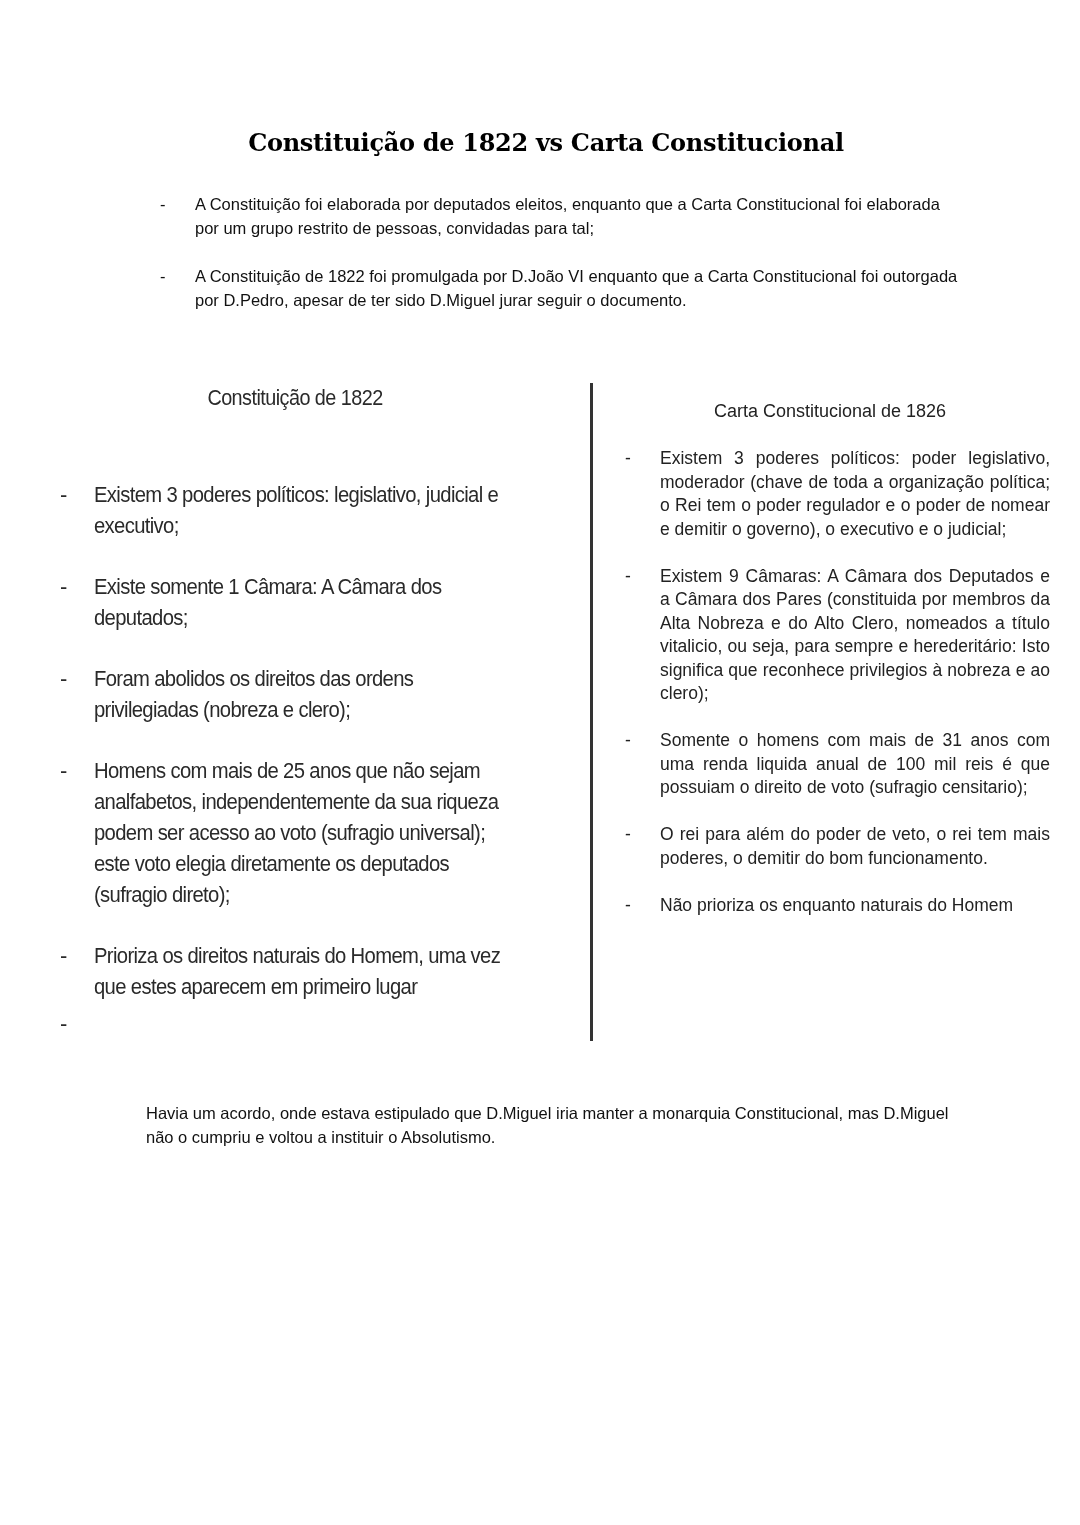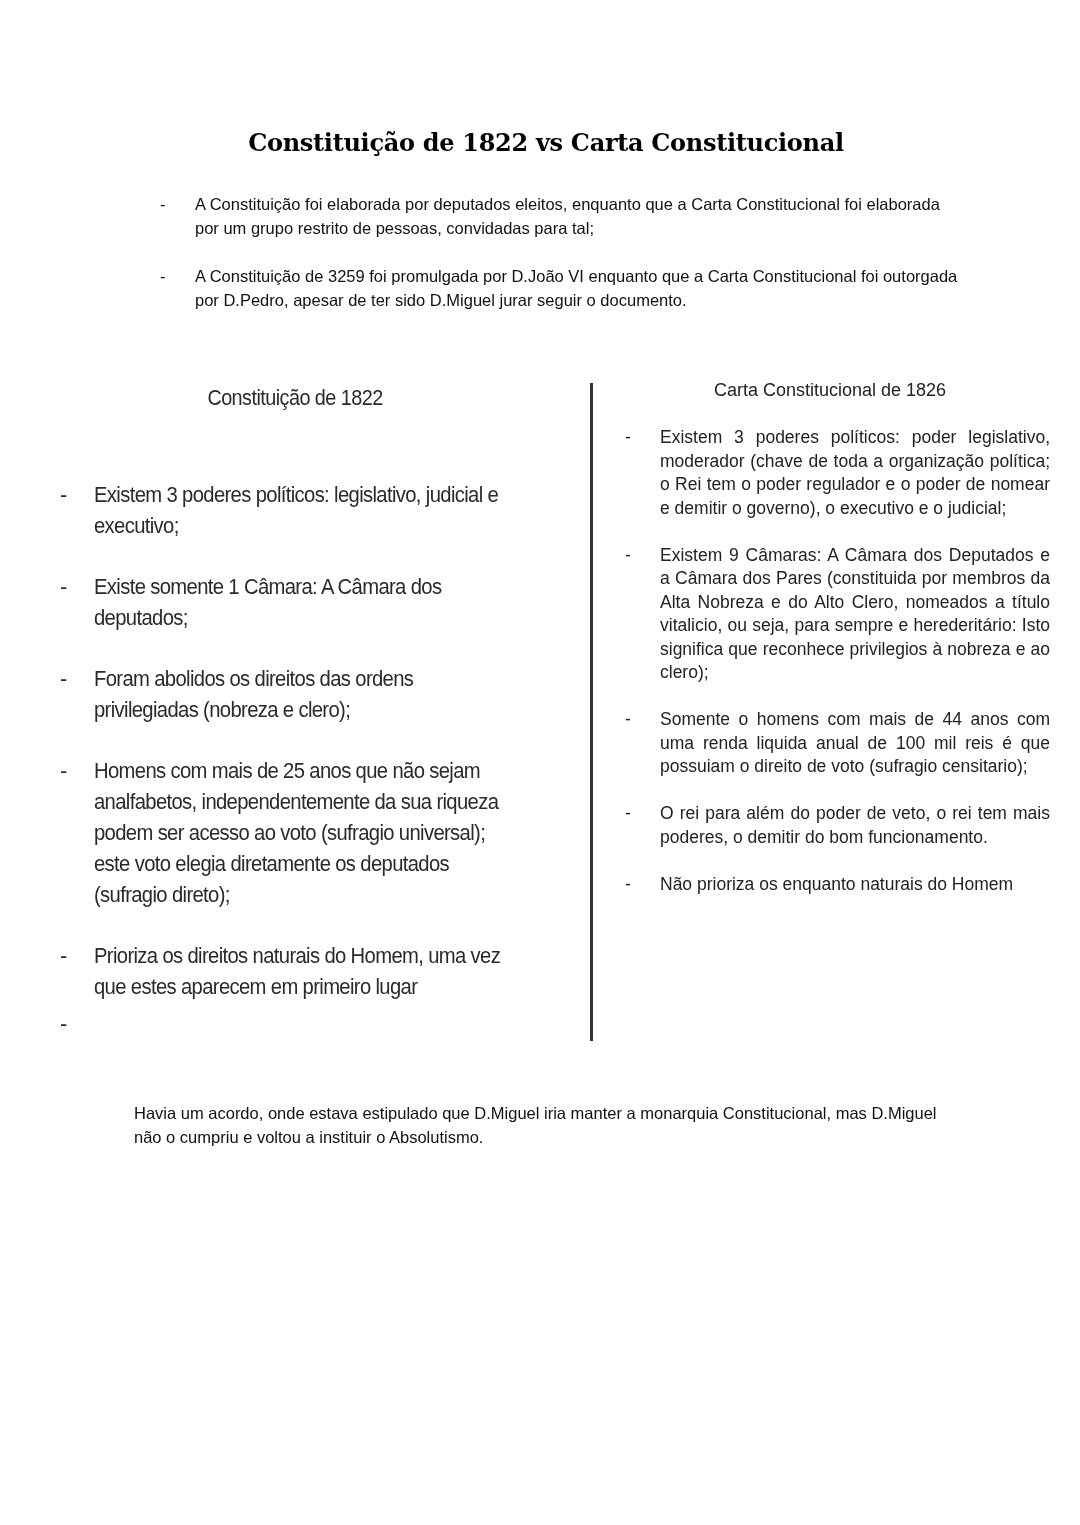--- a/index.html
+++ b/index.html
@@ -9,41 +9,41 @@
   .intro .item { display: flex; margin-bottom: 24px; }
   .dash { width: 35px; flex: none; }
   .col-left { position: absolute; left: 60px; top: 385px; width: 490px; color: #2a2a2a; }
   .col-left .head { text-align: center; font-size: 22px; margin-left: 0px; width: 470px; letter-spacing: -0.6px; transform: scaleX(0.9); transform-origin: center; }
   .col-left ul { list-style: none; padding: 0; margin: 68px 0 0 0; }
   .col-left li { display: flex; font-size: 22px; line-height: 31px; margin-bottom: 30px; letter-spacing: -0.7px; }
   .col-left li .txt { transform: scaleX(0.92); transform-origin: left; width: 510px; }
   .col-left .dash { width: 34px; }
   .divider { position: absolute; left: 590px; top: 383px; width: 3px; height: 658px; background: #333; }
   .col-right { position: absolute; left: 625px; top: 380px; width: 425px; color: #222; }
-  .col-right .head { text-align: center; font-size: 18px; width: 410px; margin-left: 0; }
+  .col-right .head { text-align: center; font-size: 18px; width: 410px; margin-left: 0; margin-top: 21px; }
   .col-right ul { list-style: none; padding: 0; margin: 25px 0 0 0; }
   .col-right li { display: flex; font-size: 17.5px; line-height: 23.5px; margin-bottom: 23.5px; }
   .col-right .dash { width: 35px; }
   .col-right .txt { text-align: justify; width: 390px; }
-  .outro { position: absolute; left: 134px; top: 1101px; width: 830px; font-size: 16.5px; line-height: 24px; color: #111; }
+  .outro { position: absolute; left: 146px; top: 1101px; width: 830px; font-size: 16.5px; line-height: 24px; color: #111; }
   .outro p { margin: 0 0 24px 0; }
 </style>
 </head>
 <body>
 
 <h1 class="title" style="margin:0;padding-left:6px;">Constituição de 1822 vs Carta Constitucional</h1>
 
 <div class="intro">
   <div class="item">
     <span class="dash">-</span>
     <span>A Constituição foi elaborada por deputados eleitos, enquanto que a Carta Constitucional foi elaborada por um grupo restrito de pessoas, convidadas para tal;</span>
   </div>
   <div class="item">
     <span class="dash">-</span>
-    <span>A Constituição de 3259 foi promulgada por D.João VI enquanto que a Carta Constitucional foi outorgada por D.Pedro, apesar de ter sido D.Miguel jurar seguir o documento.</span>
+    <span>A Constituição de 1822 foi promulgada por D.João VI enquanto que a Carta Constitucional foi outorgada por D.Pedro, apesar de ter sido D.Miguel jurar seguir o documento.</span>
   </div>
 </div>
 
 <div class="col-left">
   <div class="head">Constituição de 1822</div>
   <ul>
     <li>
         <span class="dash">-</span>
         <span class="txt">Existem 3 poderes políticos: legislativo, judicial e executivo;</span>
       </li>
@@ -78,21 +78,21 @@
     <li>
         <span class="dash">-</span>
         <span class="txt">Existem 3 poderes políticos: poder legislativo, moderador (chave de toda a organização política; o Rei tem o poder regulador e o poder de nomear e demitir o governo), o executivo e o judicial;</span>
       </li>
     <li>
         <span class="dash">-</span>
         <span class="txt">Existem 9 Câmaras: A Câmara dos Deputados e a Câmara dos Pares (constituida por membros da Alta Nobreza e do Alto Clero, nomeados a título vitalicio, ou seja, para sempre e herederitário: Isto significa que reconhece privilegios à nobreza e ao clero);</span>
       </li>
     <li>
         <span class="dash">-</span>
-        <span class="txt">Somente o homens com mais de 44 anos com uma renda liquida anual de 100 mil reis é que possuiam o direito de voto (sufragio censitario);</span>
+        <span class="txt">Somente o homens com mais de 31 anos com uma renda liquida anual de 100 mil reis é que possuiam o direito de voto (sufragio censitario);</span>
       </li>
     <li>
         <span class="dash">-</span>
         <span class="txt">O rei para além do poder de veto, o rei tem mais poderes, o demitir do bom funcionamento.</span>
       </li>
     <li>
         <span class="dash">-</span>
         <span class="txt">Não prioriza os enquanto naturais do Homem</span>
       </li>
   </ul>

